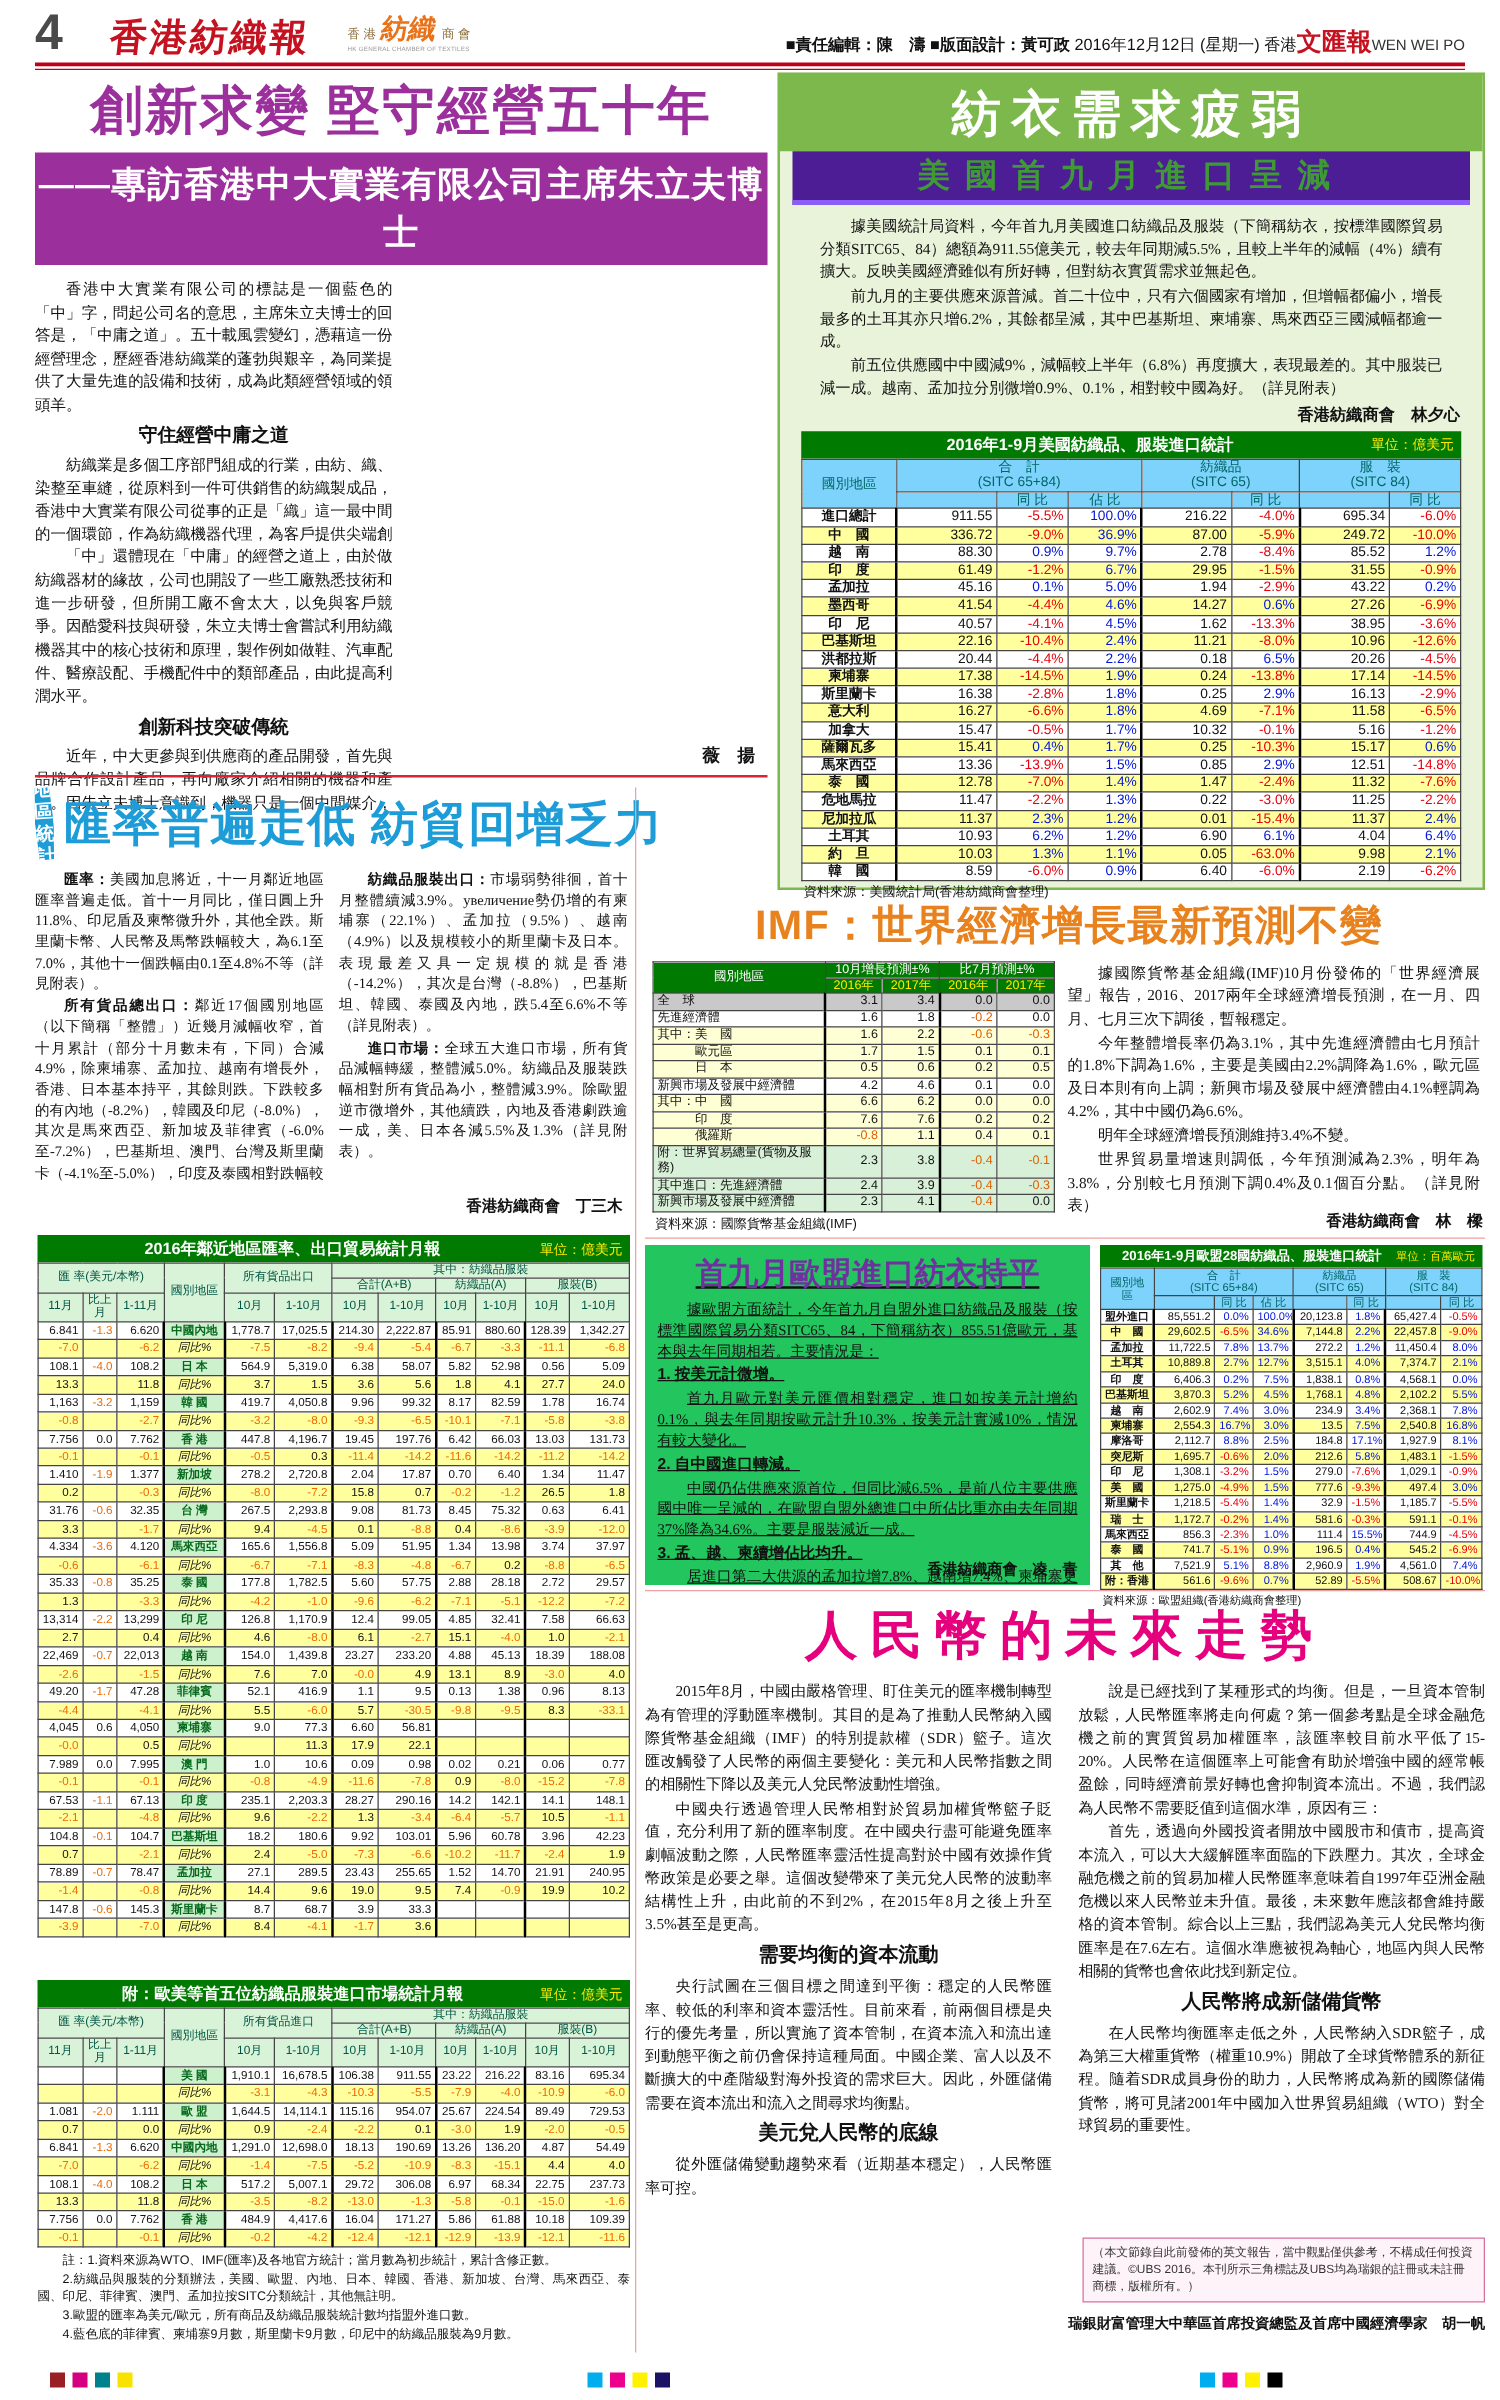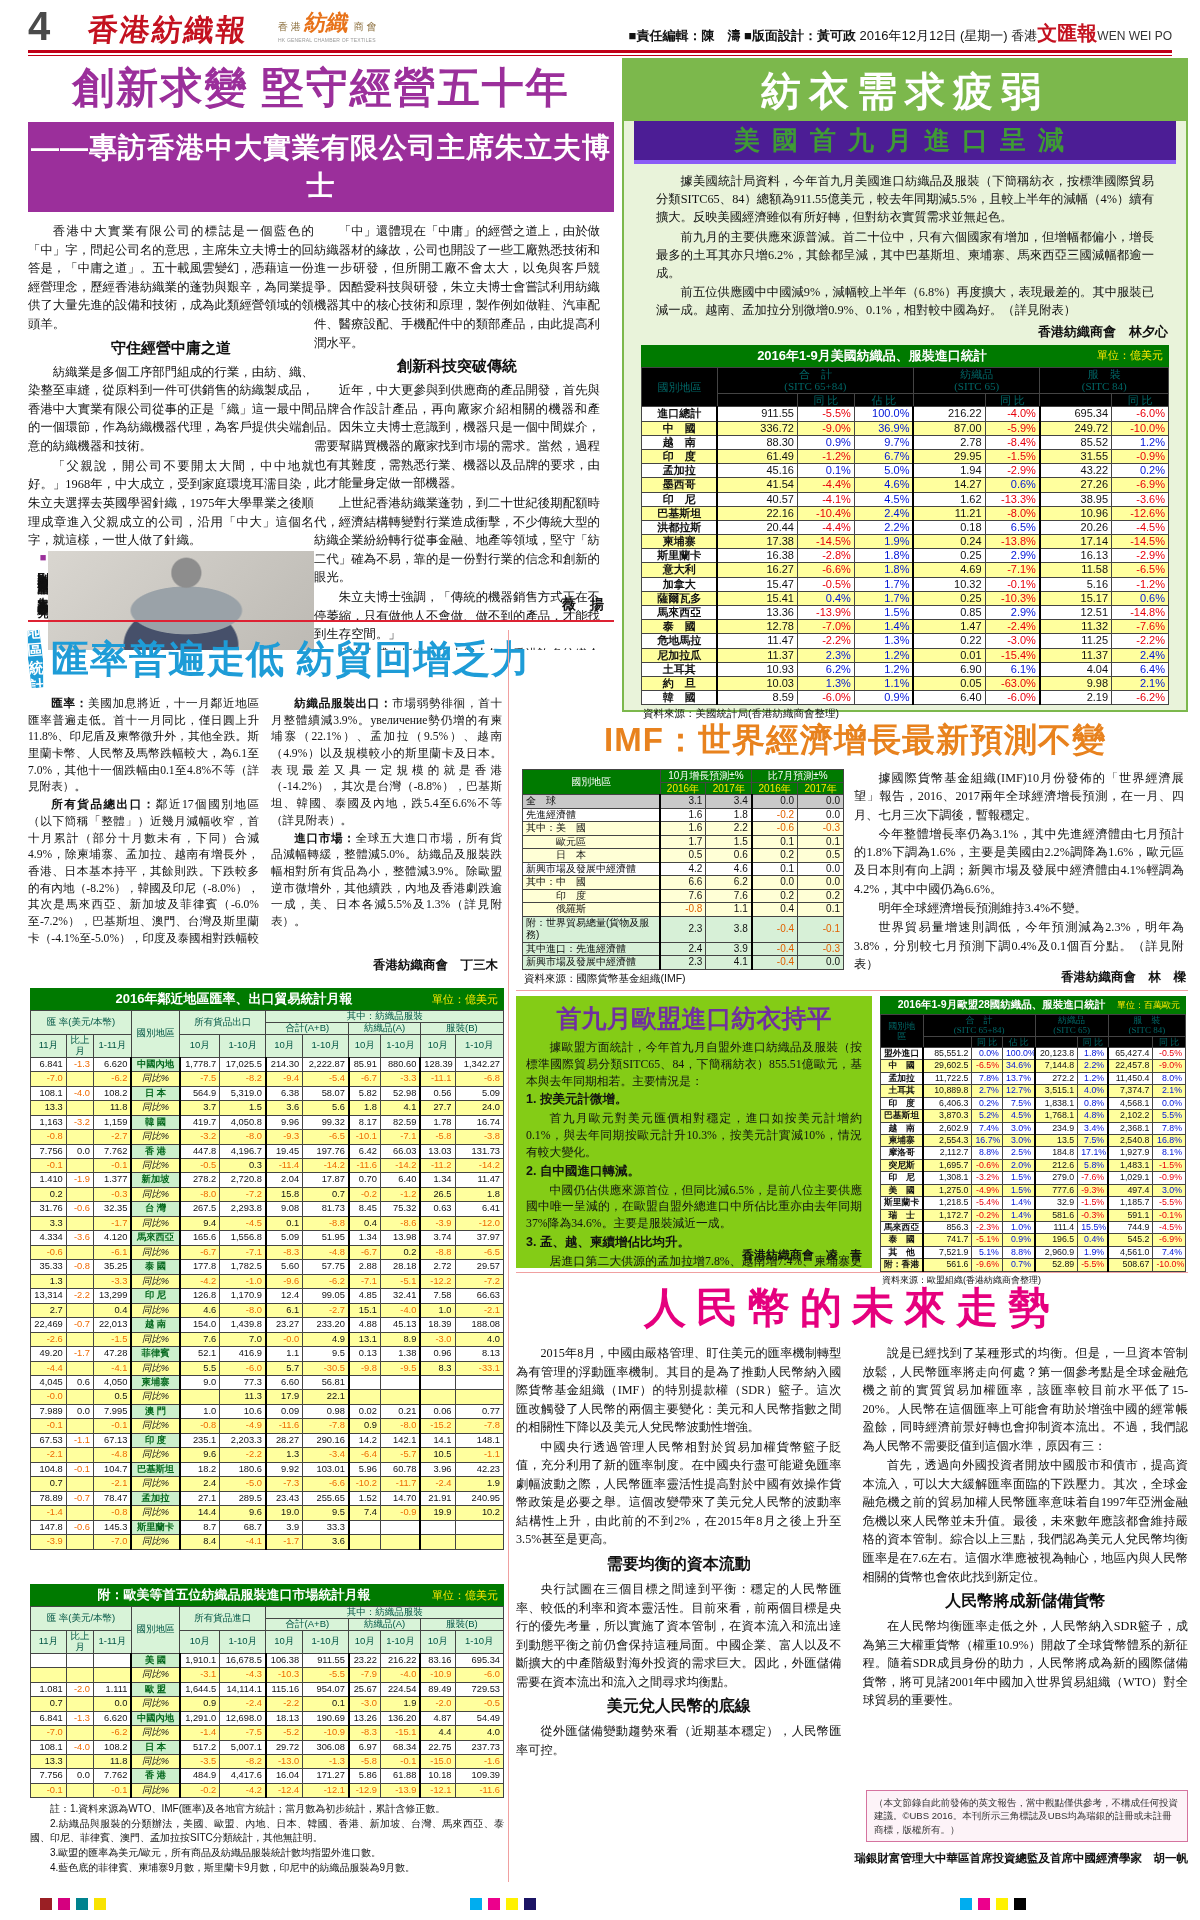--- a/index.html
+++ b/index.html
@@ -17,21 +17,21 @@
   .hdr-right{position:absolute;right:0;top:14px;font:13px "Liberation Sans",sans-serif;color:#111;white-space:nowrap;}
   .hdr-right b{font-weight:bold;}
   .brand{font:bold 20px "DejaVu Serif",serif;color:#c41220;}
   .brand-en{font-size:12px;color:#333;}
   .dline{position:absolute;left:28px;top:50px;width:1144px;border-top:3px solid #c00018;}
   .dline2{position:absolute;left:28px;top:55px;width:1144px;border-top:1px solid #c00018;}
   
   .art-main{position:absolute;left:28px;top:58px;width:586px;height:558px;}
   .art-main h1{margin:2px 0 6px;text-align:center;font:bold 42px "Liberation Sans",sans-serif;color:#9b2f9b;letter-spacing:2px;}
   .art-main .bar{background:#9b2f9b;color:#fff;font:bold 28px "Liberation Sans",sans-serif;text-align:center;padding:7px 0;letter-spacing:1px;}
-  .cols{display:flex;margin-top:10px;height:428px;overflow:hidden;}
+  .cols{display:flex;margin-top:10px;height:428px;overflow:hidden;flex-direction:column;}
   .col{width:286px;font-size:12.4px;line-height:1.5;overflow:hidden;display:flex;flex-direction:column;}
   .para{margin:0 0 1px;text-indent:2em;text-align:justify;}
   .subhead{margin:5px 0;text-align:center;font:bold 15px "Liberation Sans",sans-serif;}
   .photo-wrap{margin-top:auto;display:flex;height:208px;}
   .vcap{writing-mode:vertical-rl;font:bold 11px "Liberation Sans",sans-serif;width:20px;line-height:1.05;letter-spacing:1px;}
   .vcap .mark{color:#9b2f9b;}
   .photo{flex:1;background:
      radial-gradient(circle at 52% 22%, #8d8d8d 0 9%, transparent 10%),
      radial-gradient(ellipse at 52% 60%, #9aa2a8 0 28%, transparent 29%),
      radial-gradient(ellipse at 50% 95%, #46506a 0 30%, transparent 31%),
@@ -51,21 +51,21 @@
   .tbar .ttl{flex:1;text-align:center;}
   .tbar .unit{color:#ffe900;font-weight:normal;font-size:11px;}
   table.tbl{border-collapse:collapse;table-layout:fixed;background:#fff;font-family:"Liberation Sans",sans-serif;width:100%;}
   .tbl th,.tbl td{border:1px solid #444;padding:0 3px;white-space:nowrap;overflow:hidden;font-weight:normal;}
   .tbl th{white-space:pre-line;line-height:1.15;}
   .tbl td{text-align:right;}
   .tbl td.c-name{text-align:center;font-weight:bold;}
   .tbl td.neg{color:#e8000b;}
   .tbl td.pos{color:#0014d8;}
   .tbl td.gl,.tbl th.gl{border-left:2px solid #000;}
-  .t-alt thead th{background:#000000;color:#066;font-size:11px;font-family:Liberation Serif, serif;}
+  .t-alt thead th{background:#7dd3fc;color:#066;font-size:11px;}
   .t-alt td{font-size:11px;line-height:1.2;}
   .t-alt .r-odd td{background:#ffff9e;}
   .src{font:10.5px "Liberation Sans",sans-serif;padding:2px 2px;}
   
   .t-imf thead th{background:#007a00;color:#fff;font-size:10px;}
   .t-imf thead tr:nth-child(2) th{color:#ffe900;}
   .t-imf td{font-size:10px;line-height:1.25;}
   .t-imf td.c-name{text-align:left;font-weight:normal;white-space:normal;}
   .t-imf .bg-gy td{background:#c9c9c9;}
   .t-imf .bg-y td{background:#ffffd6;}
@@ -92,21 +92,21 @@
   .imf{position:absolute;left:522px;top:718px;width:666px;height:268px;}
   .imf h2{margin:0 0 6px;text-align:center;font:bold 33px "Liberation Sans",sans-serif;color:#e8821e;letter-spacing:1px;}
   .imf .flex{display:flex;gap:10px;}
   .imf .tcol{width:322px;}
   .imf .txt{width:330px;font-size:12.2px;line-height:1.5;overflow:hidden;height:212px;}
   .imf-byline{position:absolute;right:2px;bottom:0;font:bold 12.5px "Liberation Sans",sans-serif;}
   .pink1{position:absolute;left:516px;top:990px;width:672px;border-top:1px solid #f0a0a0;}
   .pink2{position:absolute;left:516px;top:1272px;width:672px;border-top:1px solid #f0a0a0;}
   
   .eu{position:absolute;left:516px;top:996px;width:672px;height:272px;display:flex;gap:8px;}
-  .eu-left{width:356px;background:#84cc16;padding:6px 10px;box-sizing:border-box;overflow:hidden;position:relative;}
+  .eu-left{width:356px;background:#22c55e;padding:6px 10px;box-sizing:border-box;overflow:hidden;position:relative;text-decoration:underline;}
   .eu-left h2{margin:0 0 4px;text-align:center;font:bold 25px "Liberation Sans",sans-serif;color:#7030a0;}
   .eu-left{font-size:11.8px;line-height:1.42;}
   .eu-left .subhead{text-align:left;font-size:12.5px;margin:2px 0;}
   .eu-byline{position:absolute;right:10px;bottom:4px;font:bold 12px "Liberation Sans",sans-serif;}
   .eu-right{width:306px;}
   .t-eu td{font-size:8.8px !important;line-height:1.3;}
   .t-eu thead th{font-size:9px;}
   
   .rmb{position:absolute;left:516px;top:1280px;width:672px;height:600px;}
   .rmb h2{margin:0 0 8px;text-align:center;font:bold 42px "Liberation Sans",sans-serif;color:#e5007e;letter-spacing:10px;}

